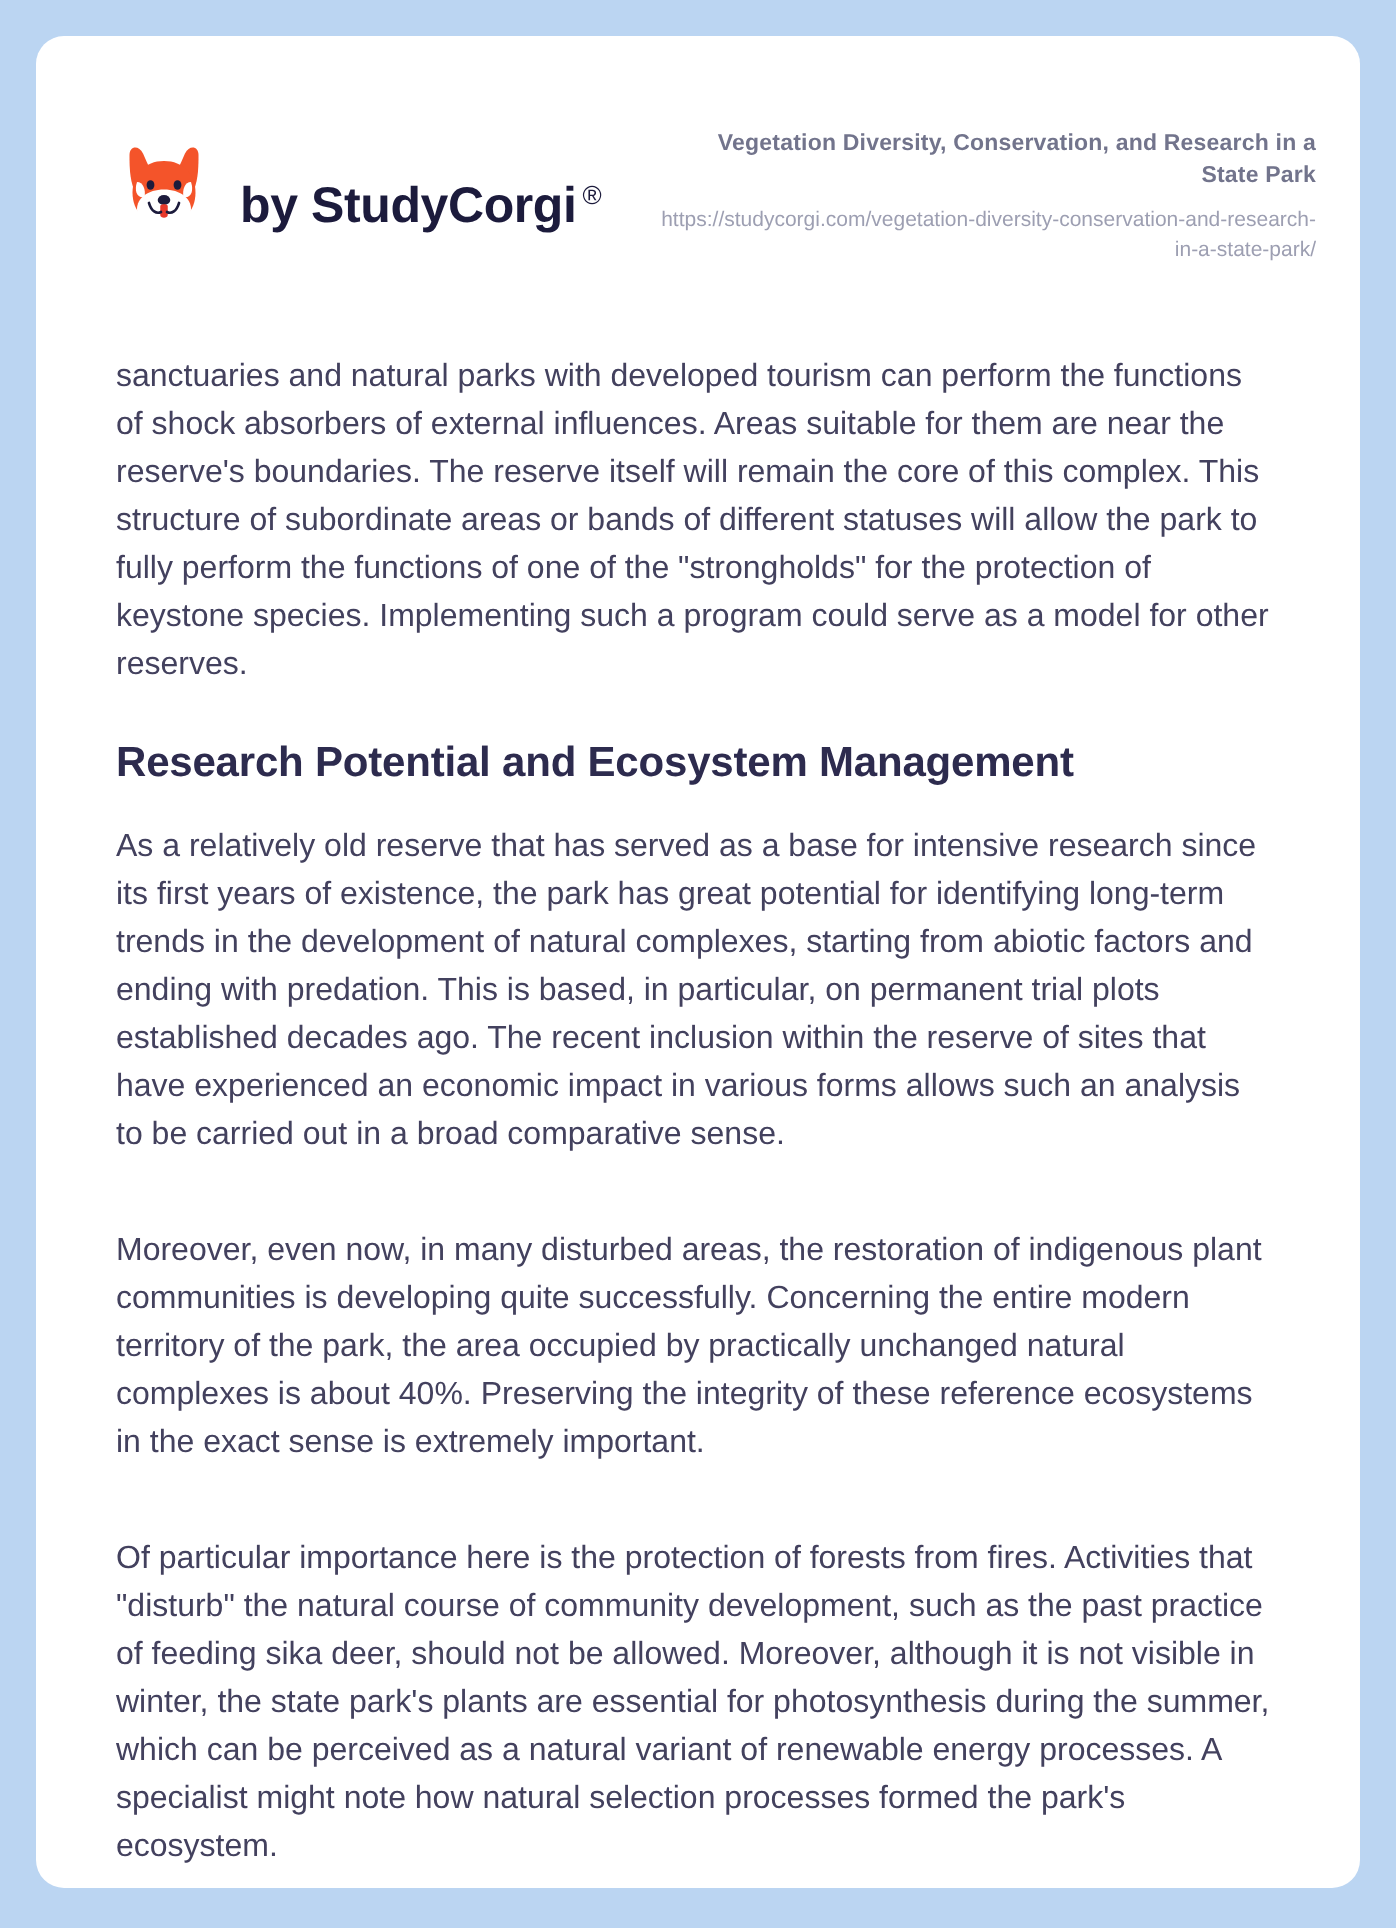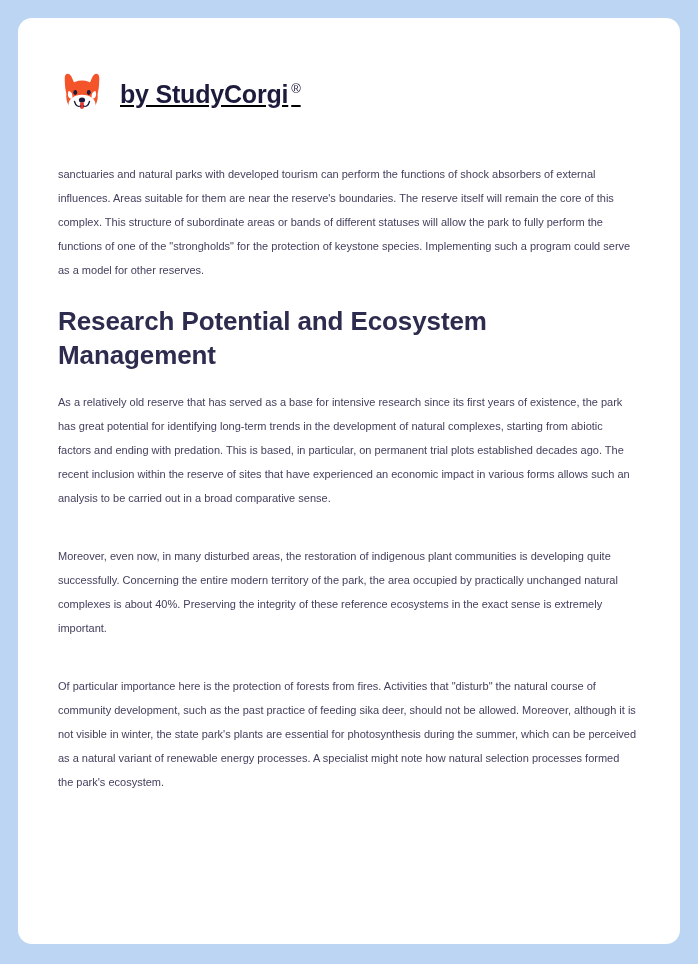--- a/index.html
+++ b/index.html
@@ -26,24 +26,23 @@
   }
   
   .doc-header {
     display: flex;
     align-items: flex-start;
     justify-content: space-between;
     padding: 44px 22px 0 40px;
   }
   .brand {
     display: flex;
-    align-items: center;
+    align-items: flex-end;
     flex: 0 0 auto;
     padding-top: 8px;
-    text-decoration: underline;
   }
   .corgi-logo {
     width: 48px;
     height: 48px;
     flex: 0 0 auto;
     display: block;
   }
   .brand-word {
     font-size: 25px;
     font-weight: bold;
@@ -78,29 +77,29 @@
     line-height: 1.45;
     margin-top: 6px;
     word-break: break-word;
   }
   
   .doc-body {
     padding: 0 43px 0 40px;
     margin-top: 44px;
   }
   .para {
-    font-size: 11px;
+    font-size: 16px;
     line-height: 24px;
     color: #43415e;
     margin: 0 0 23px 0;
     text-align: left;
   }
   .para.tight { margin-bottom: 0; }
   .section-heading {
-    font-size: 26px;
+    font-size: 21px;
     font-weight: bold;
     color: #2d2b4e;
     margin: 20px 0 17px 0;
     line-height: 1.3;
     letter-spacing: -0.1px;
   }
   .spacer-top { margin-top: 34px; }
 </style>
 </head>
 <body>
@@ -129,20 +128,24 @@
         <ellipse cx="32" cy="40" rx="4.2" ry="3.4" fill="#1c1b3c"></ellipse>
 
         <path d="M29.5 44 C29.5 42.5 34.5 42.5 34.5 44 L34.5 50 C34.5 52.4 29.5 52.4 29.5 50 Z" fill="#e8392b"></path>
 
         <path d="M22 42 C23.5 47.5 27 49.5 30 48" stroke="#1c1b3c" stroke-width="1.8" fill="none" stroke-linecap="round"></path>
         <path d="M42 42 C40.5 47.5 37 49.5 34 48" stroke="#1c1b3c" stroke-width="1.8" fill="none" stroke-linecap="round"></path>
       </svg>
       <div class="brand-word"><span>by StudyCorgi</span><span class="brand-reg">®</span></div>
     </div>
 
+    <div class="header-meta">
+      <div class="header-title">Vegetation Diversity, Conservation, and Research in a State Park</div>
+      <div class="header-url">https://studycorgi.com/vegetation-diversity-conservation-and-research-in-a-state-park/</div>
+    </div>
 
   </div>
 
   <div class="doc-body">
     <p class="para">sanctuaries and natural parks with developed tourism can perform the functions of shock absorbers of external influences. Areas suitable for them are near the reserve's boundaries. The reserve itself will remain the core of this complex. This structure of subordinate areas or bands of different statuses will allow the park to fully perform the functions of one of the "strongholds" for the protection of keystone species. Implementing such a program could serve as a model for other reserves.</p>
 
     <h2 class="section-heading">Research Potential and Ecosystem Management</h2>
 
     <p class="para">As a relatively old reserve that has served as a base for intensive research since its first years of existence, the park has great potential for identifying long-term trends in the development of natural complexes, starting from abiotic factors and ending with predation. This is based, in particular, on permanent trial plots established decades ago. The recent inclusion within the reserve of sites that have experienced an economic impact in various forms allows such an analysis to be carried out in a broad comparative sense.</p>
     <p class="para spacer-top">Moreover, even now, in many disturbed areas, the restoration of indigenous plant communities is developing quite successfully. Concerning the entire modern territory of the park, the area occupied by practically unchanged natural complexes is about 40%. Preserving the integrity of these reference ecosystems in the exact sense is extremely important.</p>

